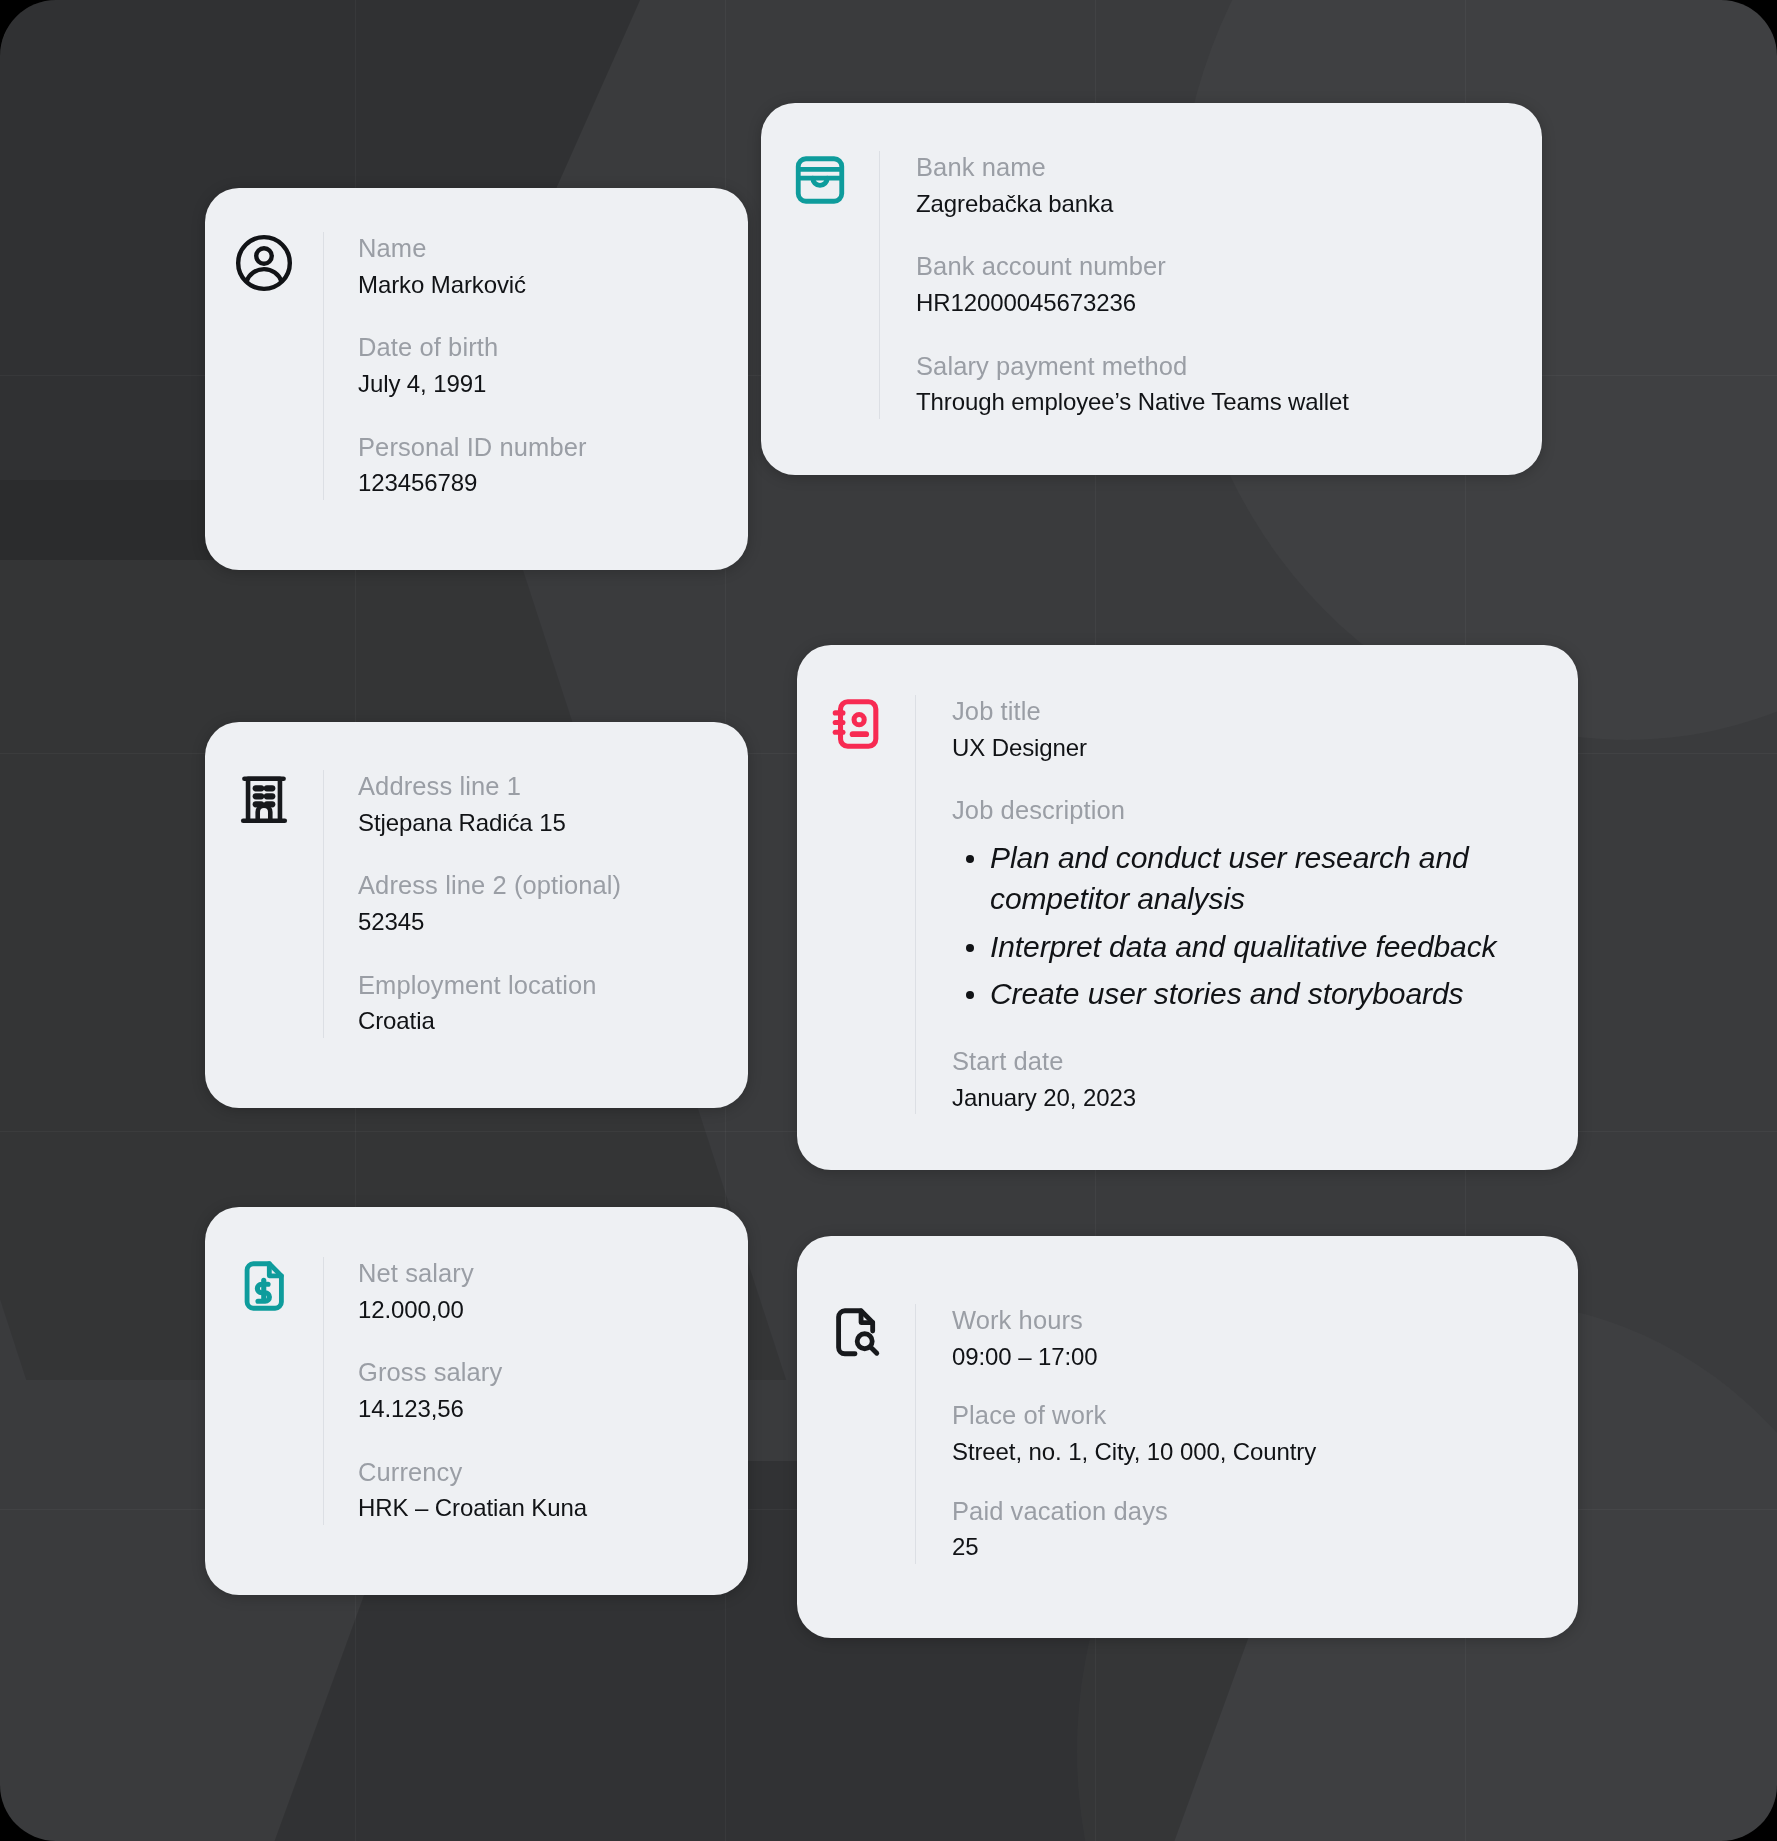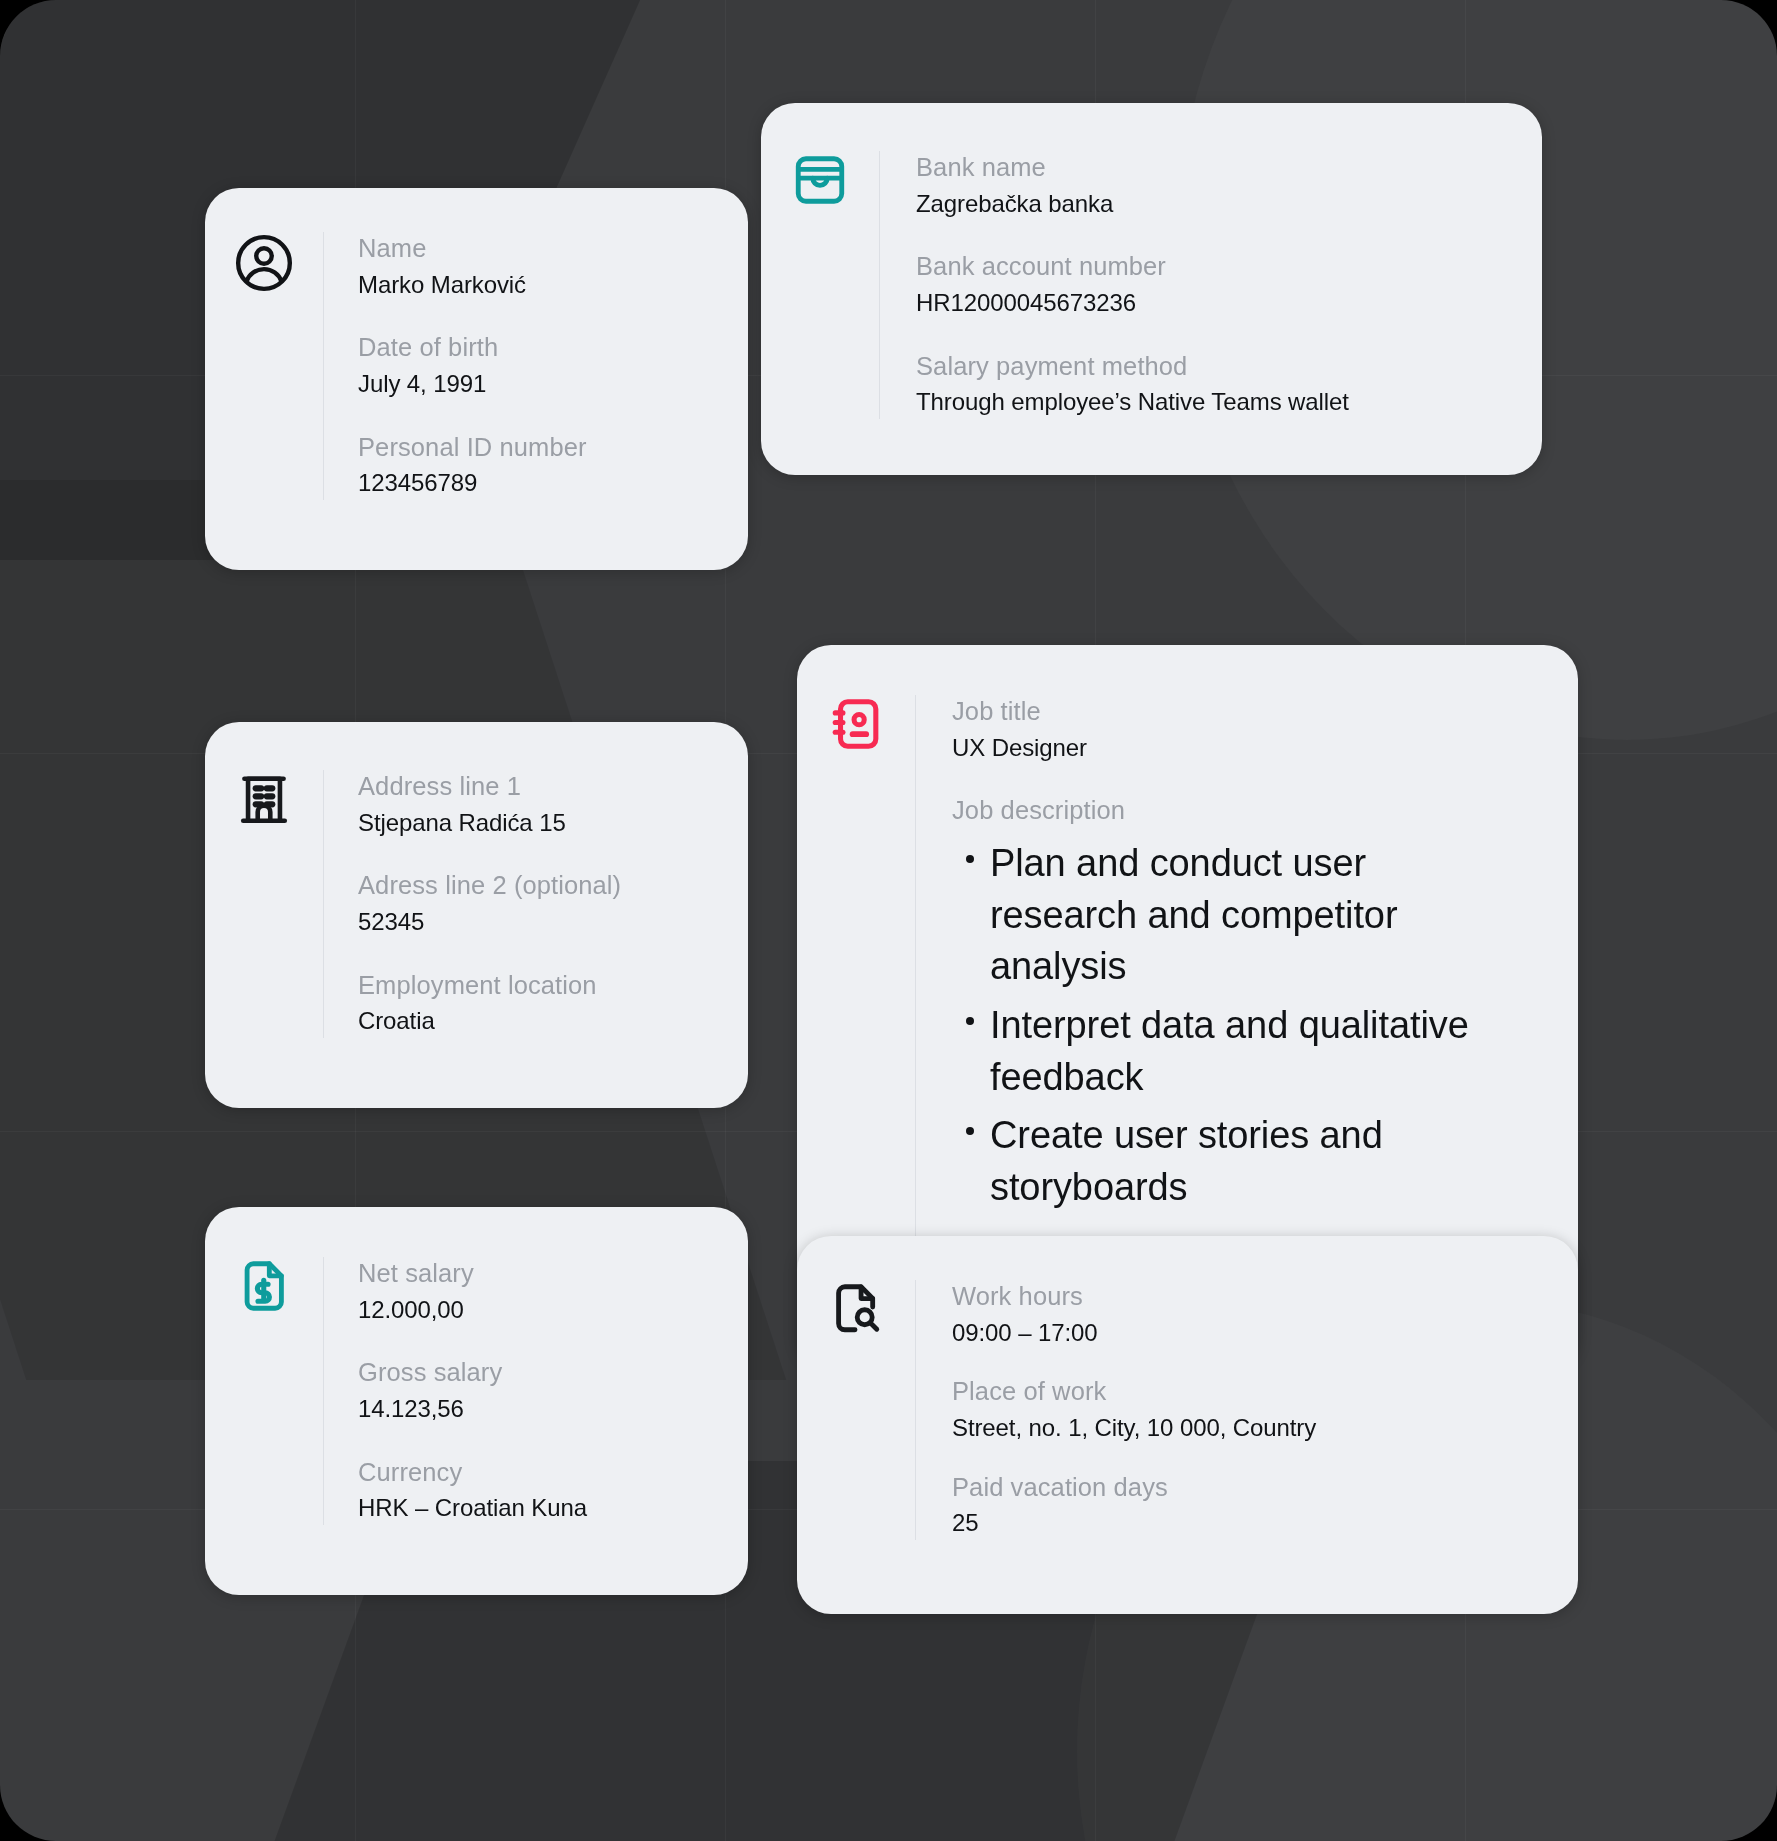--- a/index.html
+++ b/index.html
@@ -93,27 +93,28 @@
     font-weight:500;
     letter-spacing:-.1px;
     margin-top:3px;
   }
   .bullets {
     list-style:none;
     margin-top:10px;
   }
   .bullets li {
     position:relative;
-    font-size:38px;
+    font-size:30px;
     line-height:1.36;
     color:#111316;
     font-weight:500;
     padding-left:38px;
     margin-bottom:7px;
     letter-spacing:-.1px;
+    font-style:italic;
   }
   .bullets li:last-child { margin-bottom:0; }
   .bullets li::before {
     content:"";
     position:absolute;
     left:14px; top:17px;
     width:8px; height:8px;
     border-radius:50%;
     background:#111316;
   }
@@ -125,21 +126,21 @@
   #card-job      { left:797px; top:645px;  width:781px; }
   #card-salary   { left:205px; top:1207px; width:543px; }
   #card-work     { left:797px; top:1236px; width:781px; }
 
   #card-personal .card-body, #card-address .card-body, #card-salary .card-body { padding-left:34px; }
   #card-personal { padding:44px 0 70px 0; }
   #card-bank     { padding:48px 0 56px 0; }
   #card-address  { padding:48px 0 70px 0; }
   #card-job      { padding:50px 0 56px 0; }
   #card-salary   { padding:50px 0 70px 0; }
-  #card-work     { padding:44px 0 74px 0; }
+  #card-work     { padding:68px 0 74px 0; }
 </style>
 </head>
 <body>
 
 <div id="stage">
   <div class="bg-shape s3"></div>
   <div class="bg-shape s4"></div>
   <div class="bg-shape s1"></div>
   <div class="bg-shape s2"></div>
   <div class="bg-shape s5"></div>

